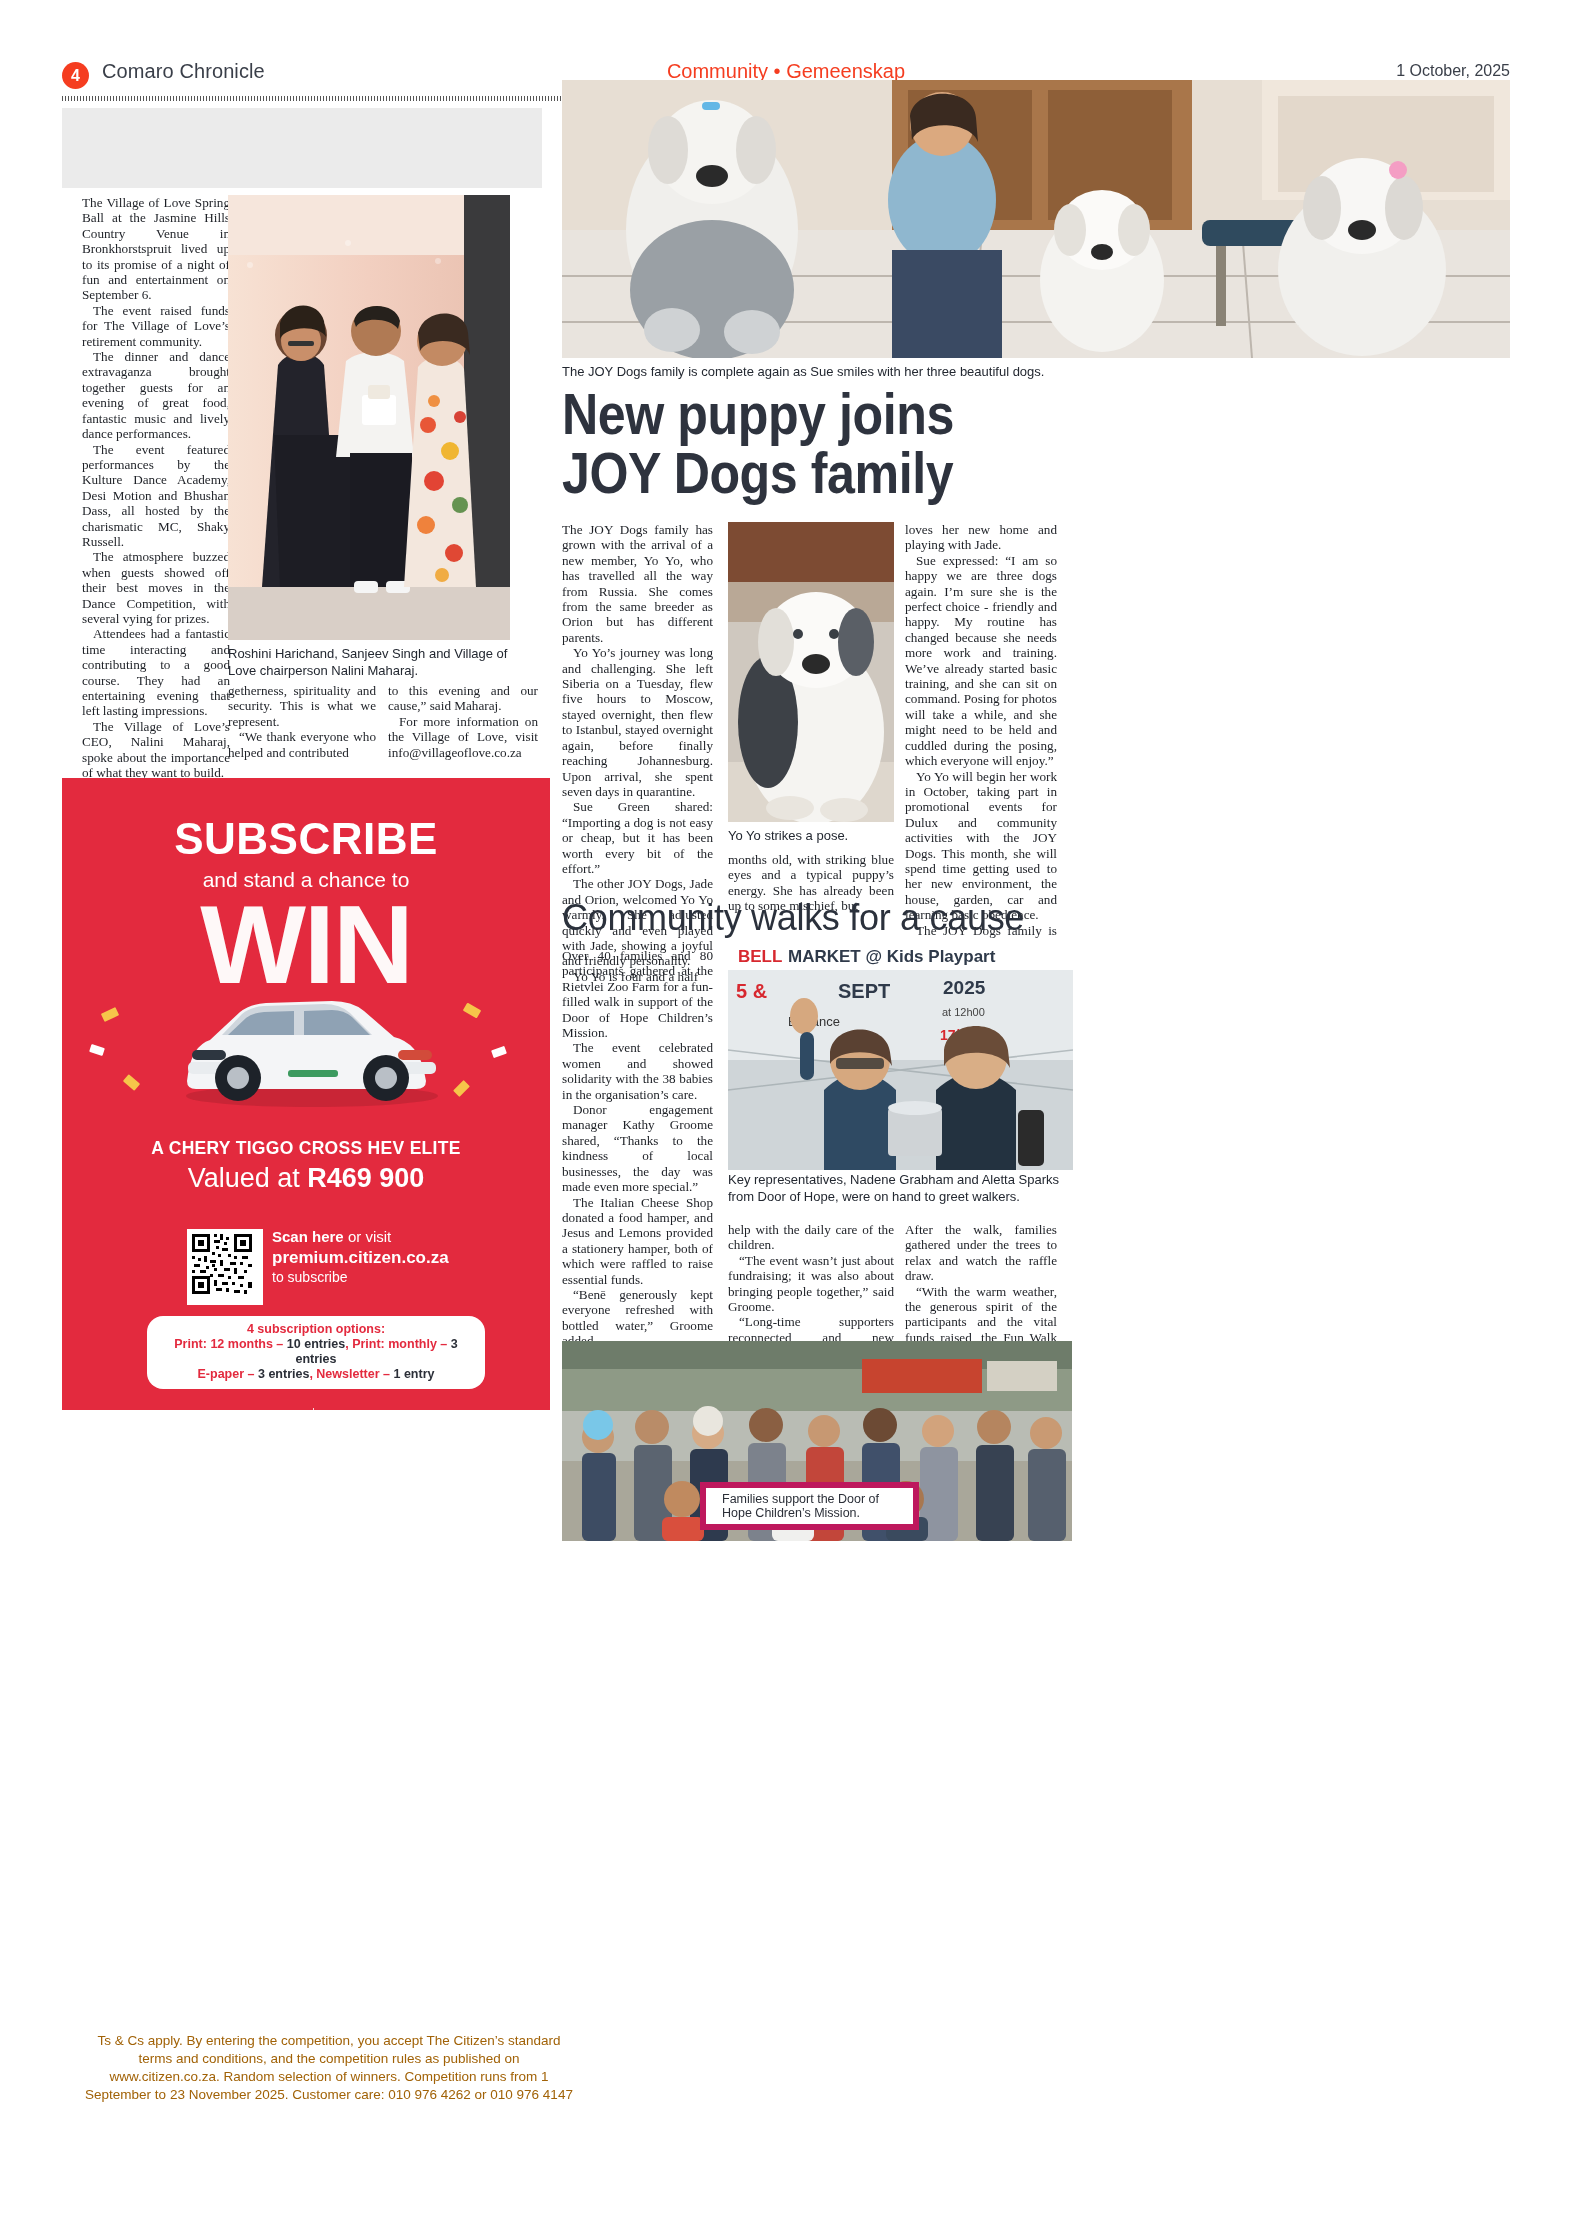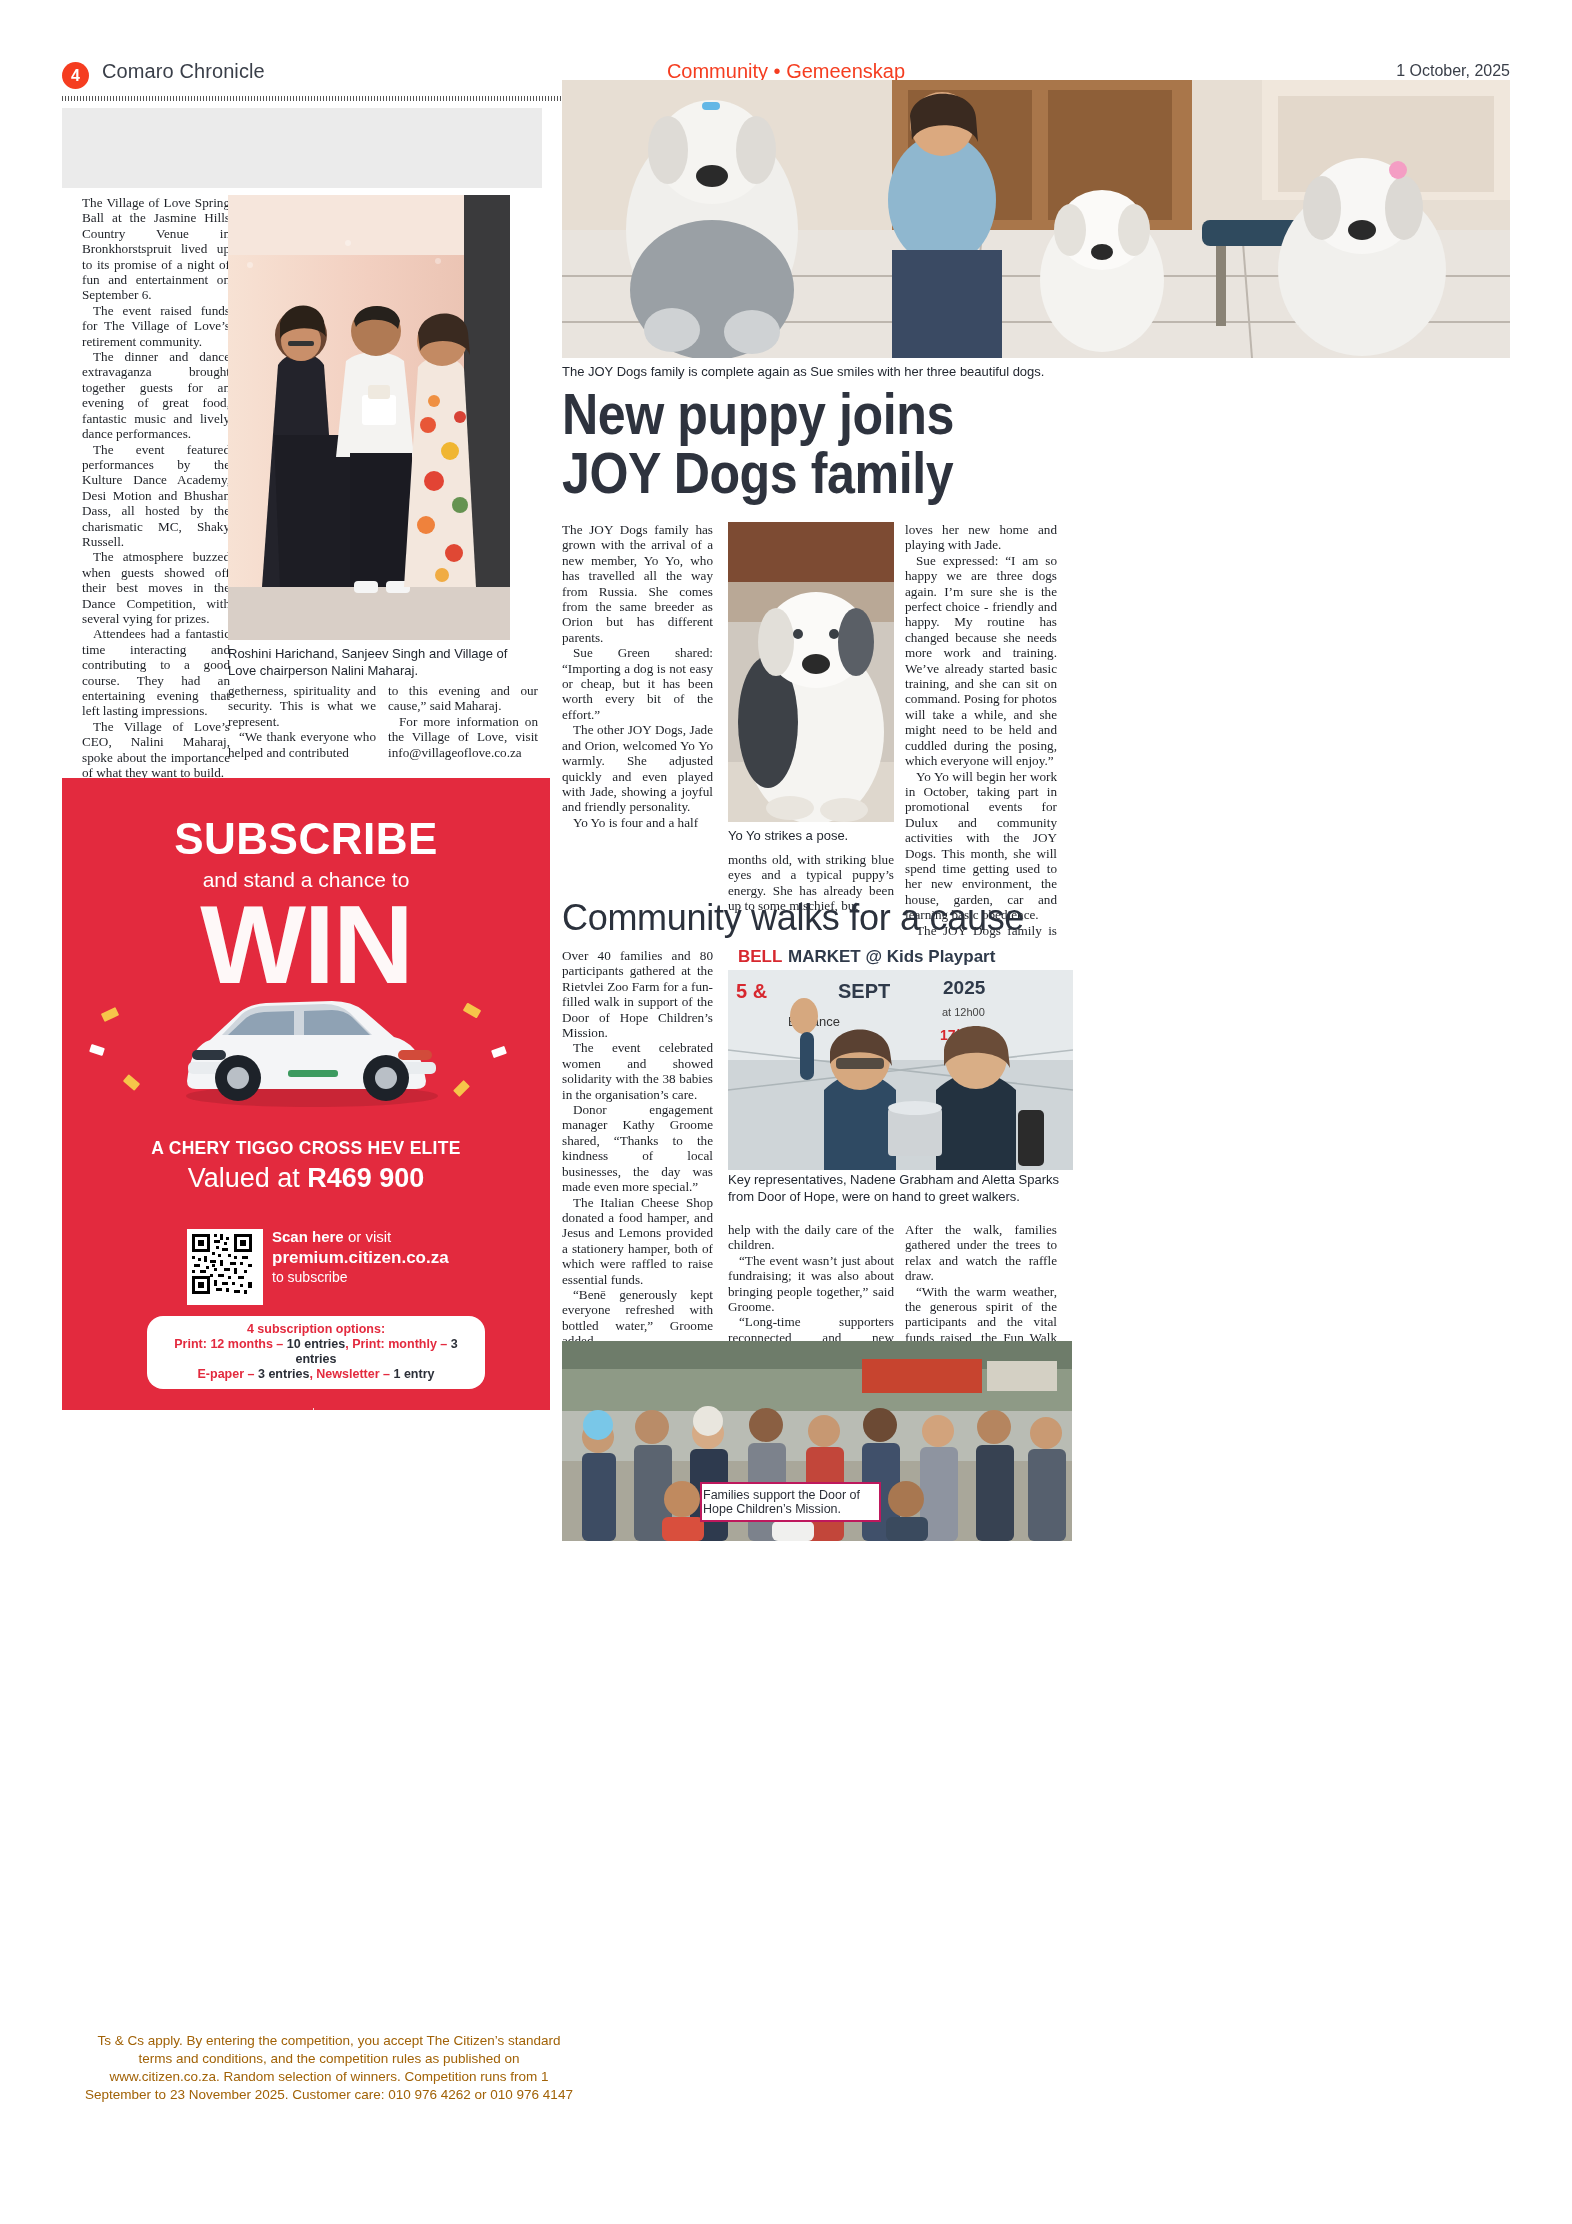--- a/index.html
+++ b/index.html
@@ -47,21 +47,21 @@
 
   
   .headline-walk{position:absolute;left:562px;top:897px;width:960px;font-size:36px;line-height:42px;
                  font-weight:300;color:#2b313c;letter-spacing:-0.3px;}
   .wcol1{position:absolute;left:562px;top:948px;width:151px;}
   .photo-walk{position:absolute;left:728px;top:940px;width:345px;height:230px;overflow:hidden;}
   .cap-walk{position:absolute;left:728px;top:1172px;width:348px;}
   .wcol2{position:absolute;left:728px;top:1222px;width:166px;}
   .wcol3{position:absolute;left:905px;top:1222px;width:152px;}
   .photo-crowd{position:absolute;left:562px;top:1341px;width:510px;height:200px;overflow:hidden;}
-  .cap-crowd{position:absolute;left:700px;top:1482px;width:175px;background:#fff;border:2px solid #be185d;padding:4px 1px;
+  .cap-crowd{position:absolute;left:700px;top:1482px;width:175px;background:#fff;border:6px solid #be185d;padding:4px 16px;
              font-size:12.5px;line-height:14px;font-family:"Liberation Sans",sans-serif;}
 
   
   .ad{position:absolute;left:62px;top:778px;width:488px;height:632px;background:#E32A3E;overflow:hidden;}
   .ad-sub{position:absolute;left:0;right:0;top:36px;text-align:center;color:#fff;font-size:44px;font-weight:bold;letter-spacing:.5px;}
   .ad-chance{position:absolute;left:0;right:0;top:90px;text-align:center;color:#fff;font-size:21px;font-weight:300;}
   .ad-win{position:absolute;left:0;right:0;top:112px;text-align:center;color:#fff;font-size:112px;font-weight:bold;letter-spacing:-2px;line-height:110px;}
   .car{position:absolute;left:110px;top:200px;width:280px;height:130px;}
   .confetti{position:absolute;border-radius:1px;}
   .ad-car-line{position:absolute;left:0;right:0;top:360px;text-align:center;color:#fff;font-size:17.5px;font-weight:bold;letter-spacing:.3px;}
@@ -238,20 +238,21 @@
   </div>
   <div class="cap-dogs cap">The JOY Dogs family is complete again as Sue smiles with her three beautiful dogs.</div>
 
   <div class="headline-joy">
     <div>New puppy joins</div>
     <div>JOY Dogs family</div>
   </div>
 
   <div class="jcol1 serif">
       <p class="first">The JOY Dogs family has grown with the arrival of a new member, Yo Yo, who has travelled all the way from Russia. She comes from the same breeder as Orion but has different parents.</p>
+      <p>Yo Yo’s journey was long and challenging. She left Siberia on a Tuesday, flew five hours to Moscow, stayed overnight, then flew to Istanbul, stayed overnight again, before finally reaching Johannesburg. Upon arrival, she spent seven days in quarantine.</p>
       <p>Sue Green shared: “Importing a dog is not easy or cheap, but it has been worth every bit of the effort.”</p>
       <p>The other JOY Dogs, Jade and Orion, welcomed Yo Yo warmly. She adjusted quickly and even played with Jade, showing a joyful and friendly personality.</p>
       <p>Yo Yo is four and a half</p>
     </div>
 
   <div class="photo-yoyo">
     <svg class="imgph" viewBox="0 0 166 300" preserveAspectRatio="none">
       <rect width="166" height="300" fill="#cfc8bf"></rect>
       <rect x="0" y="0" width="166" height="60" fill="#7d4b33"></rect>
       <rect x="0" y="60" width="166" height="40" fill="#b9a896"></rect>

